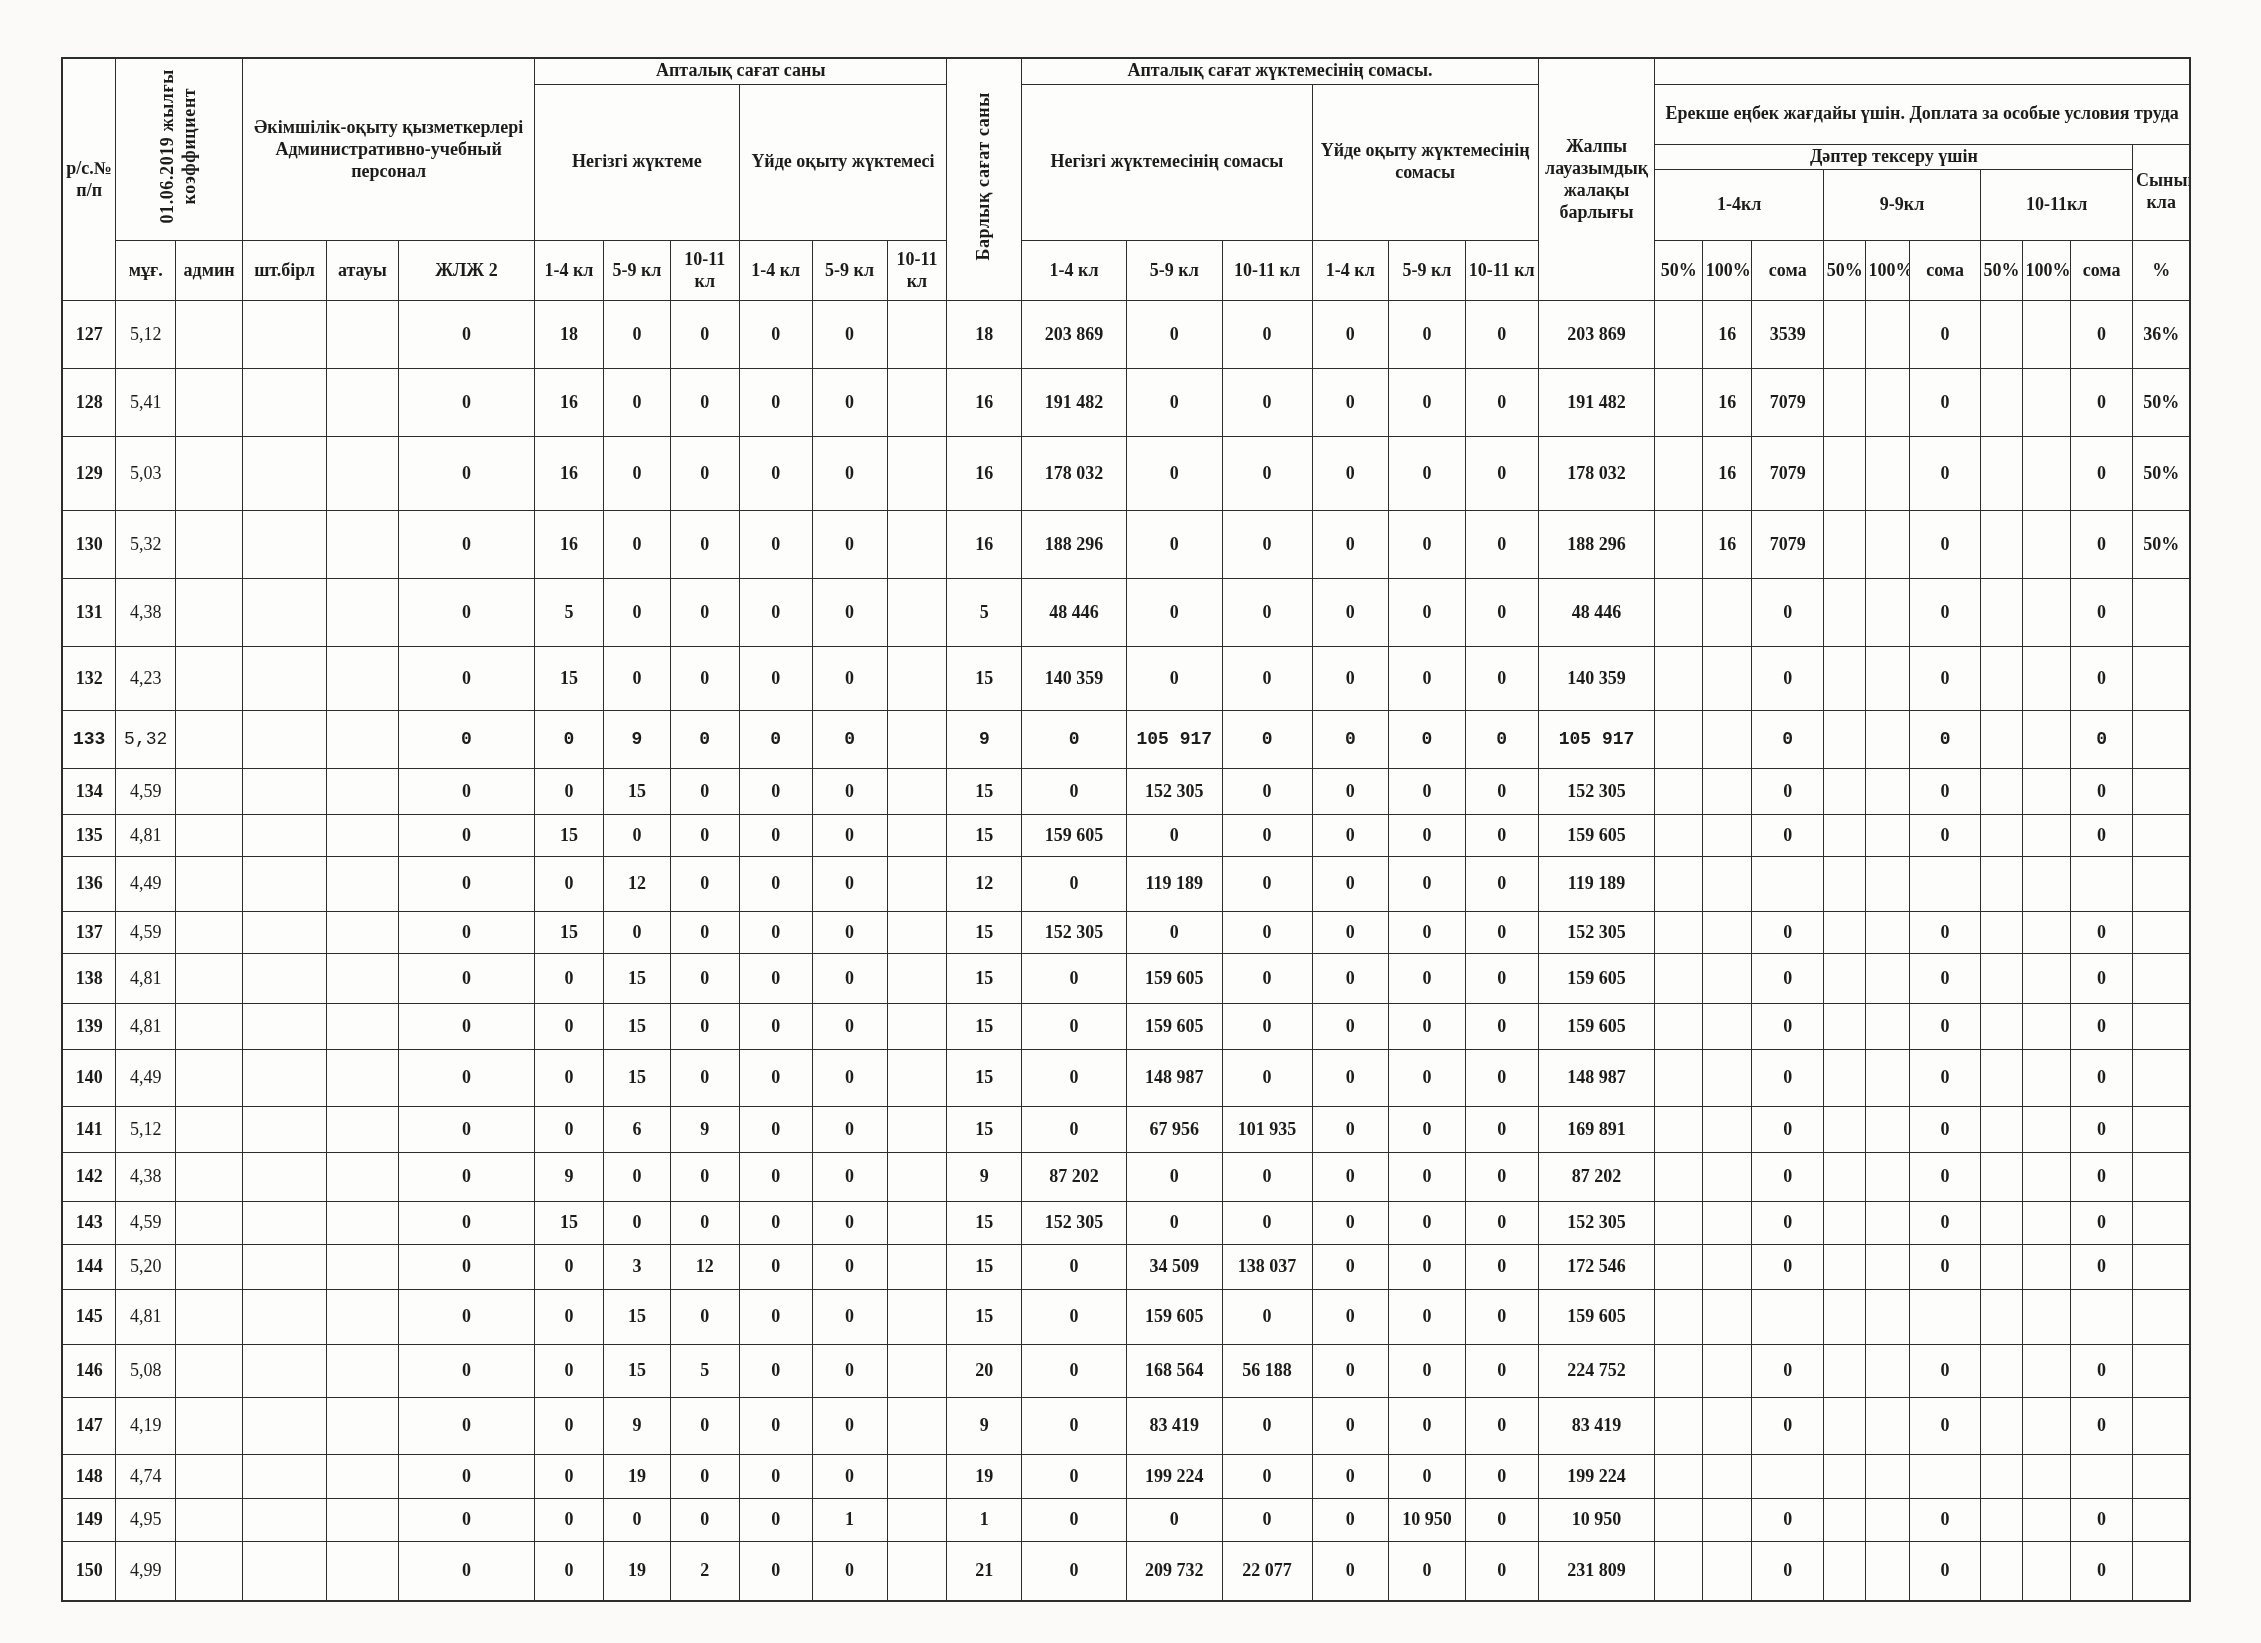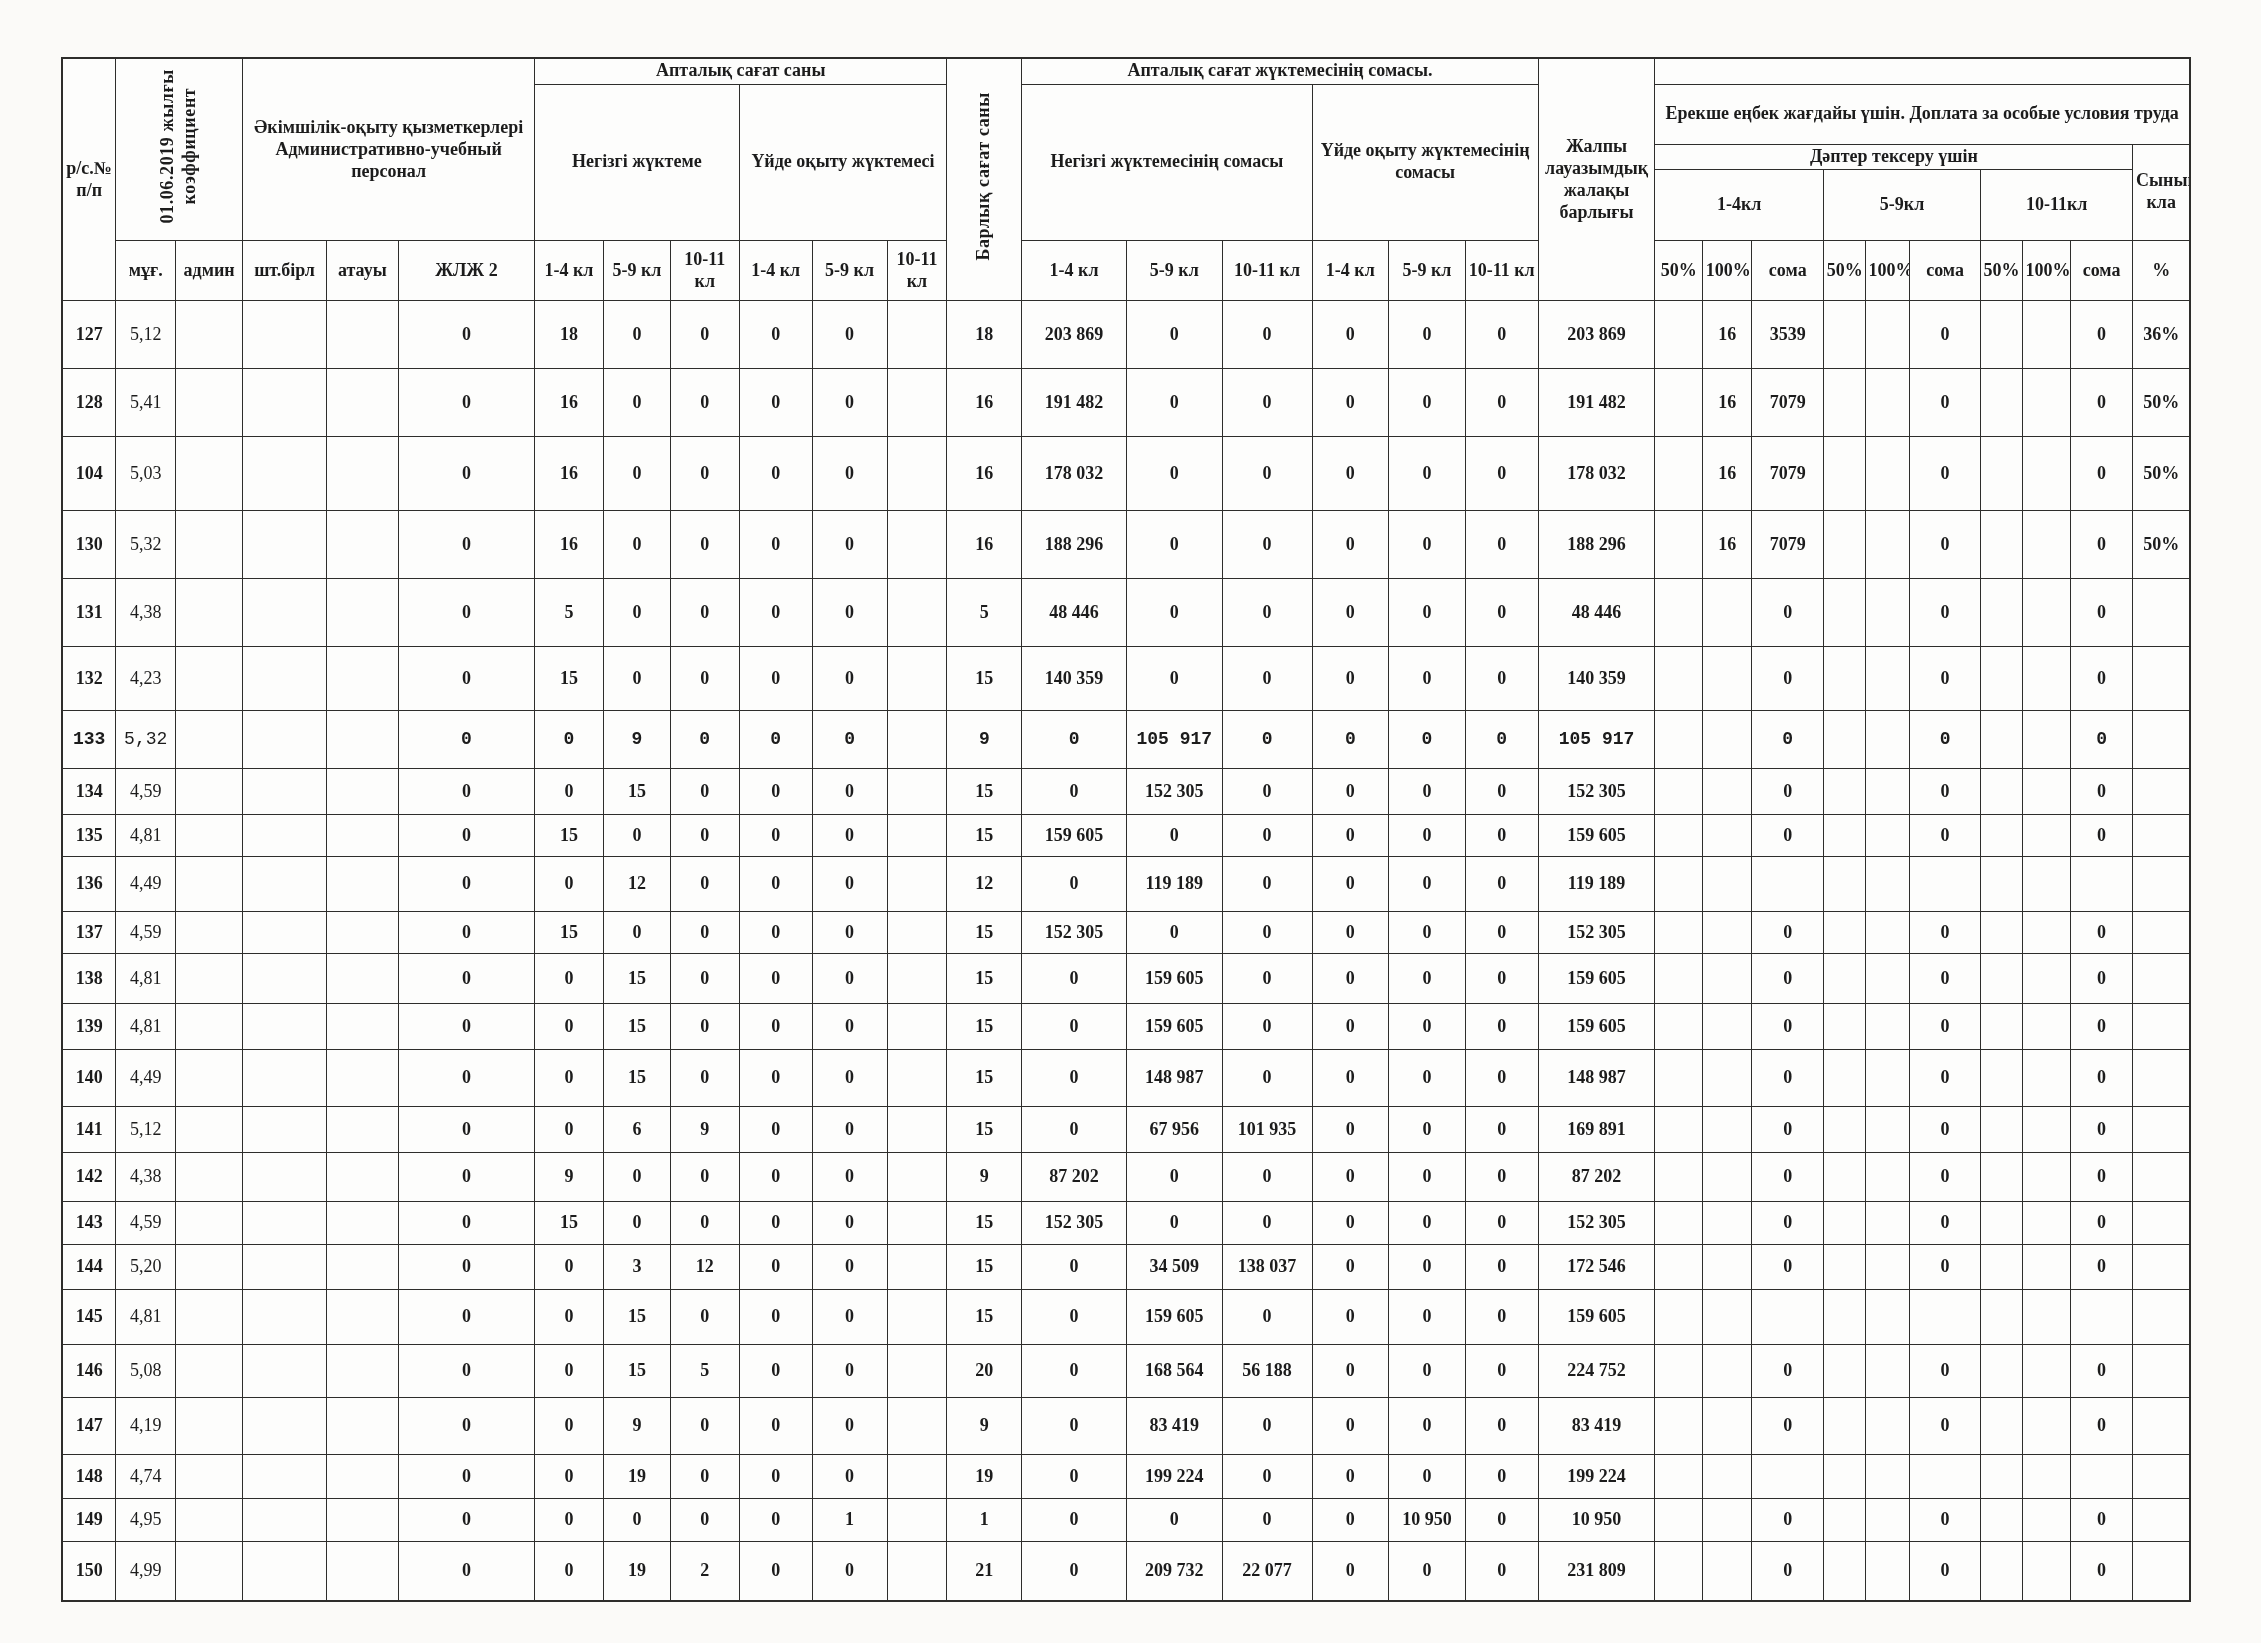--- a/index.html
+++ b/index.html
@@ -105,21 +105,21 @@
       <th rowspan="3" colspan="3">Негізгі жүктемесінің сомасы</th>
       <th rowspan="3" colspan="3">Үйде оқыту жүктемесінің сомасы</th>
       <th colspan="10" class="grp">Ерекше еңбек жағдайы үшін. Доплата за особые условия труда</th>
     </tr>
     <tr class="r3" style="height:22.6px;">
       <th colspan="9">Дәптер тексеру үшін</th>
       <th rowspan="2">Сынып кла</th>
     </tr>
     <tr class="r4" style="height:71px;">
       <th colspan="3">1-4кл</th>
-      <th colspan="3">5-9кл</th>
+      <th colspan="3">9-9кл</th>
       <th colspan="3">10-11кл</th>
     </tr>
     <tr class="r5" style="height:60px;margin-left:24px;">
       <th class="small">мұғ.</th>
       <th class="small">админ</th>
       <th class="small">шт.бірл</th>
       <th class="small">атауы</th>
       <th class="small">ЖЛЖ 2</th>
       <th class="small">1-4 кл</th>
       <th class="small">5-9 кл</th>
@@ -204,21 +204,21 @@
           <td>7079</td>
           <td></td>
           <td></td>
           <td>0</td>
           <td></td>
           <td></td>
           <td>0</td>
           <td>50%</td>
         </tr>
         <tr style="height: 74px;">
-          <td>104</td>
+          <td>129</td>
           <td>5,03</td>
           <td></td>
           <td></td>
           <td></td>
           <td>0</td>
           <td>16</td>
           <td>0</td>
           <td>0</td>
           <td>0</td>
           <td>0</td>

